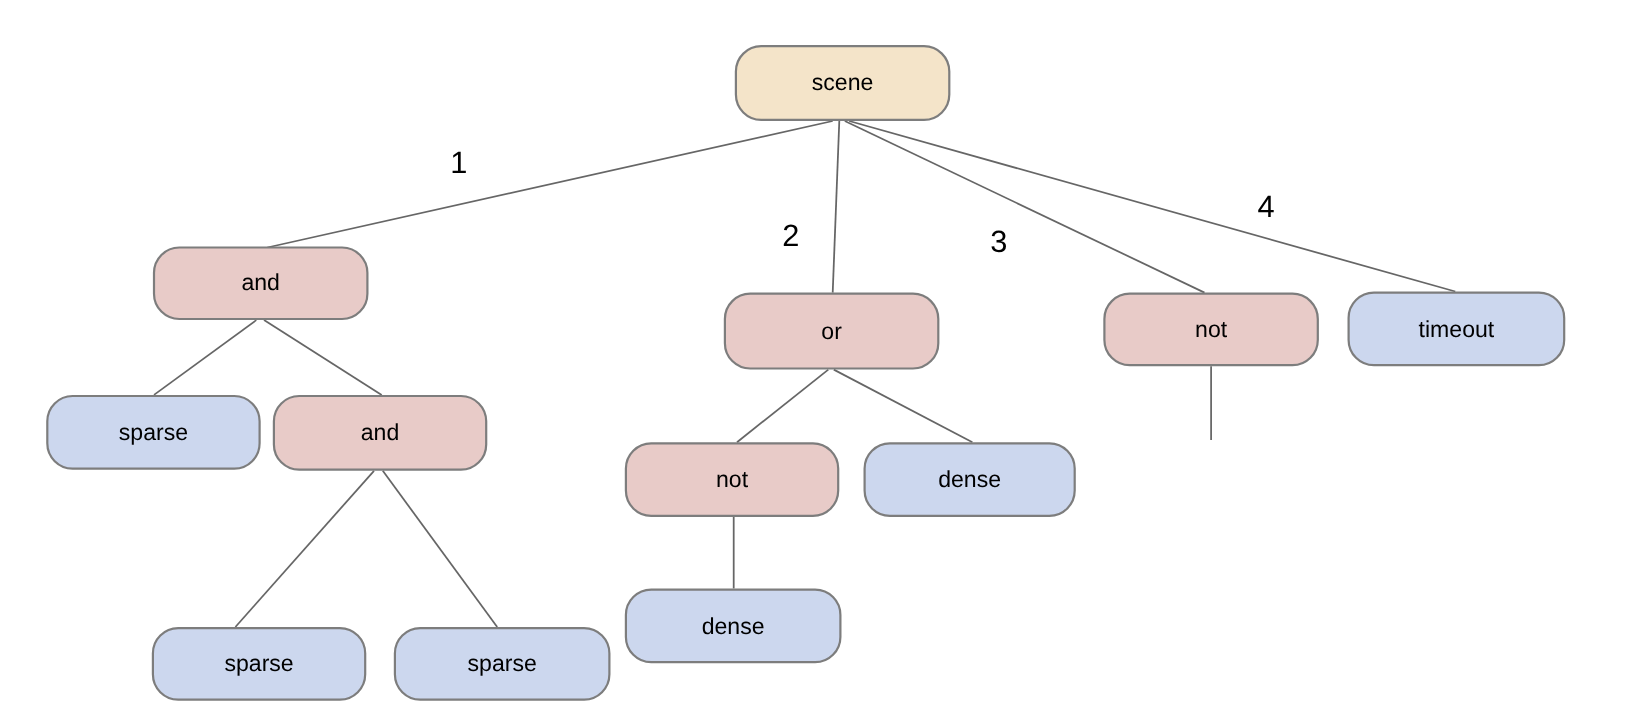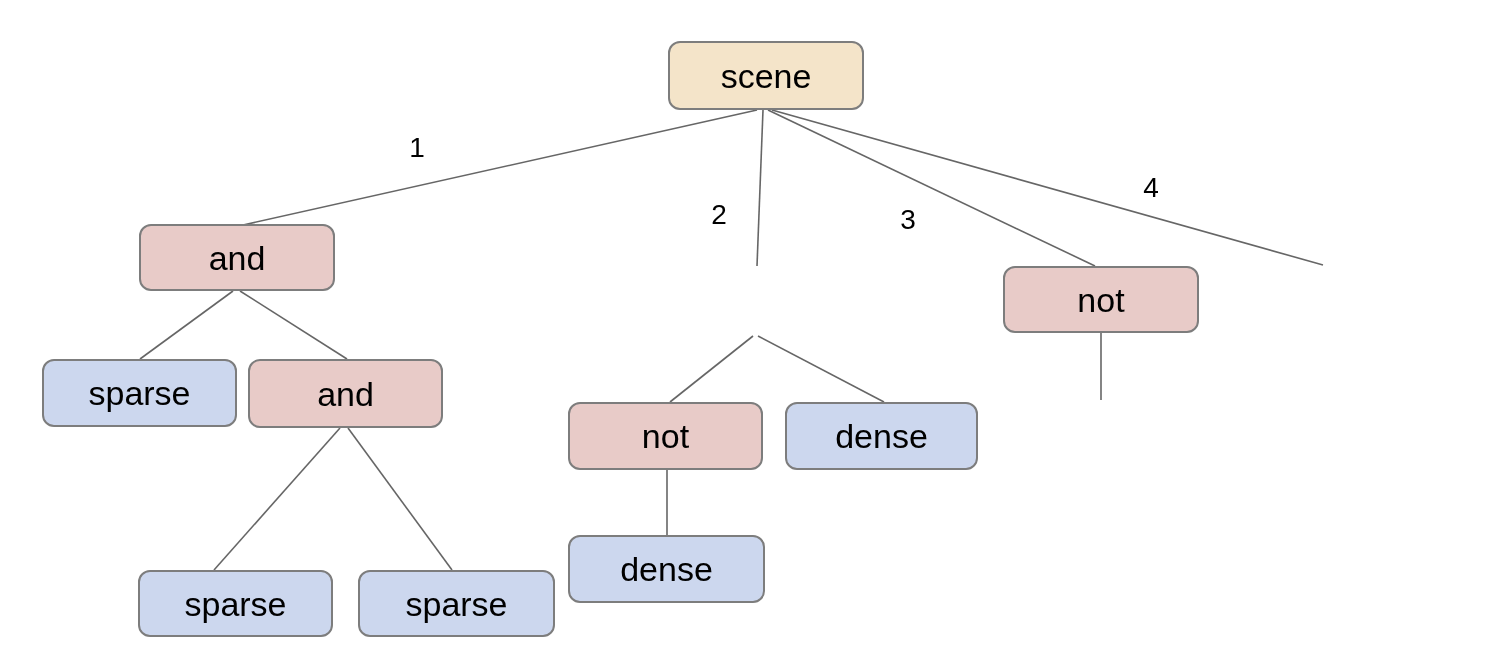--- a/index.html
+++ b/index.html
@@ -27,22 +27,22 @@
     stroke-width: 1.6;
     fill: none;
   }
   .node {
     position: absolute;
     box-sizing: border-box;
     display: flex;
     align-items: center;
     justify-content: center;
     border: 2px solid var(--node-border, #7d7d7d);
-    border-radius: 12px;
-    font-size: 34px;
+    border-radius: 24px;
+    font-size: 21px;
     line-height: 1;
     color: var(--text-color, #000000);
     white-space: nowrap;
   }
   .node.root { background: var(--root-fill, #f4e4c9); }
   .node.op   { background: var(--operator-fill, #e8cbc8); }
   .node.leaf { background: var(--leaf-fill, #ccd7ee); }
   .edge-label {
     position: absolute;
     transform: translate(-50%, -50%);
@@ -75,18 +75,20 @@
   <span class="edge-label" style="left:719px;  top:215px;">2</span>
   <span class="edge-label" style="left:908px;  top:220px;">3</span>
   <span class="edge-label" style="left:1151px; top:188px;">4</span>
 
   <div class="node root" style="left:668px;  top:41px;  width:196px; height:69px;">scene</div>
   <div class="node op" style="left:139px;  top:224px; width:196px; height:67px;">and</div>
   <div class="node leaf" style="left:42px;   top:359px; width:195px; height:68px;">sparse</div>
   <div class="node op" style="left:248px;  top:359px; width:195px; height:69px;">and</div>
   <div class="node leaf" style="left:138px;  top:570px; width:195px; height:67px;">sparse</div>
   <div class="node leaf" style="left:358px;  top:570px; width:197px; height:67px;">sparse</div>
+  <div class="node op" style="left:658px;  top:266px; width:196px; height:70px;">or</div>
   <div class="node op" style="left:568px;  top:402px; width:195px; height:68px;">not</div>
   <div class="node leaf" style="left:568px;  top:535px; width:197px; height:68px;">dense</div>
   <div class="node leaf" style="left:785px;  top:402px; width:193px; height:68px;">dense</div>
   <div class="node op" style="left:1003px; top:266px; width:196px; height:67px;">not</div>
+  <div class="node leaf" style="left:1225px; top:265px; width:198px; height:68px;">timeout</div>
 
 </div>
 
 </body></html>

